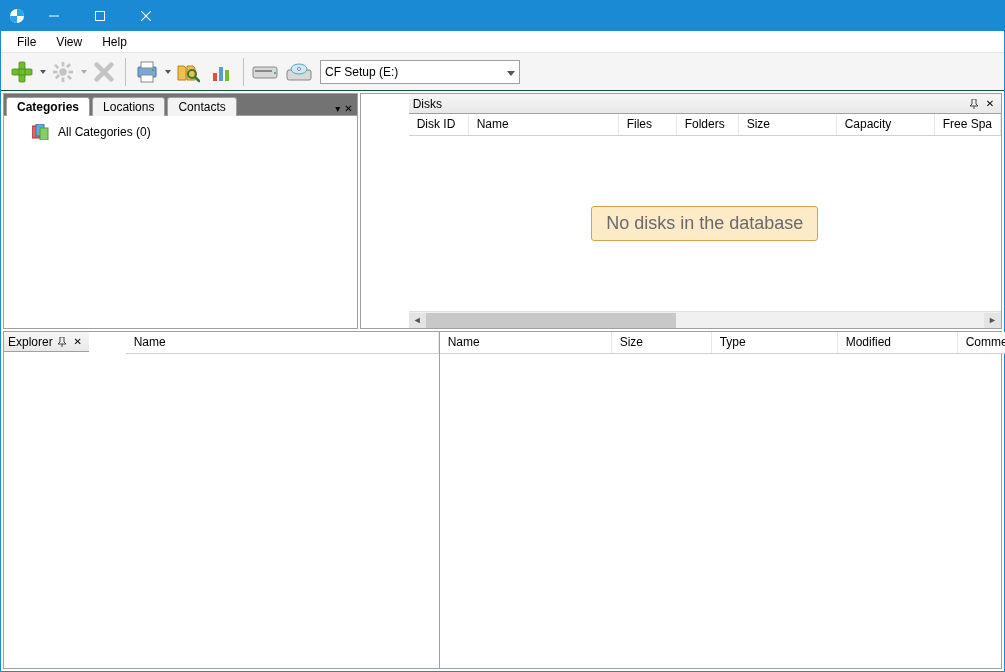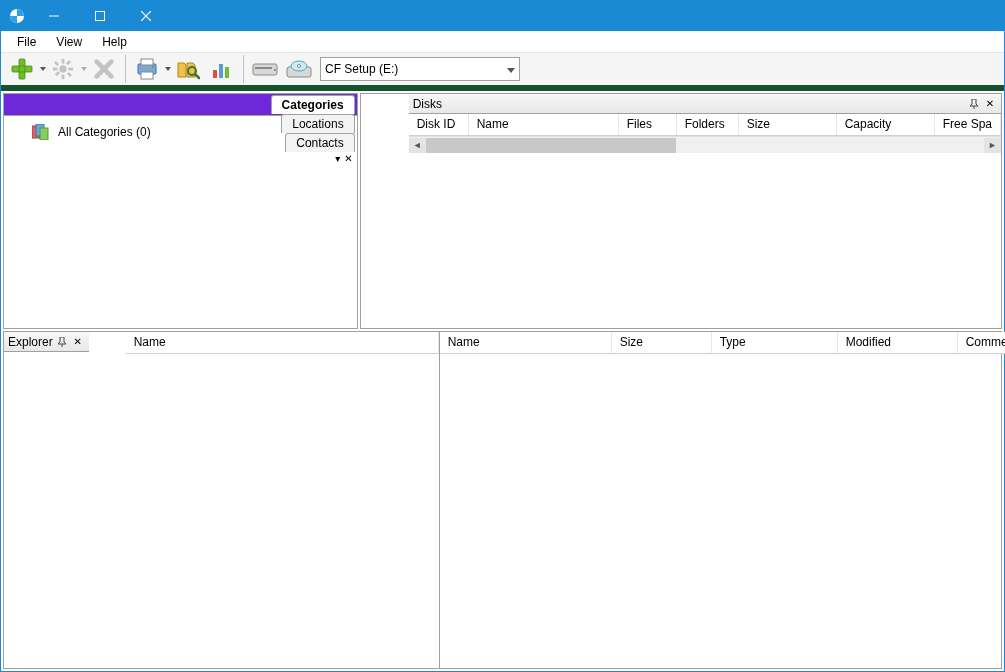--- a/index.html
+++ b/index.html
@@ -12,36 +12,36 @@
 .titlebar .title-text { flex: 1; color: #fff; font-size: 12px; white-space: nowrap; overflow: hidden; }
 .titlebar .win-controls { display: flex; height: 100%; }
 .titlebar .win-btn { width: 46px; height: 100%; display: flex; align-items: center; justify-content: center; color: #fff; }
 .titlebar .win-btn svg { width: 10px; height: 10px; }
 
 
 .menubar { height: 22px; background: #fff; display: flex; align-items: center; padding: 0 6px; border-bottom: 1px solid #e5e5e5; }
 .menubar .menu-item { padding: 2px 10px; cursor: default; }
 
 
-.toolbar { height: 38px; background: #f5f5f5; border-bottom: 6px solid #14532d; display: flex; align-items: center; padding: 2px 4px; gap: 0; }
+.toolbar { height: 38px; background: #f5f5f5; border-bottom: 1px solid #14532d; display: flex; align-items: center; padding: 2px 4px; gap: 0; }
 .toolbar .tb-btn { width: 34px; height: 32px; display: flex; align-items: center; justify-content: center; position: relative; }
 .toolbar .tb-sep { width: 1px; height: 28px; background: #c0c0c0; margin: 0 4px; }
 .toolbar .dd-arrow { width: 7px; height: 32px; display: flex; align-items: center; justify-content: center; }
 .toolbar .dd-arrow::after { content: ""; border-left: 3px solid transparent; border-right: 3px solid transparent; border-top: 4px solid #555; }
 .combo { margin-left: 4px; width: 200px; height: 24px; border: 1px solid #a0a0a0; background: #fff; display: flex; align-items: center; padding: 0 4px; justify-content: space-between; }
 .combo .combo-arrow::after { content: ""; border-left: 4px solid transparent; border-right: 4px solid transparent; border-top: 5px solid #555; display:inline-block; }
 
 
 .main-top { display: flex; height: 240px; }
 .panel { border: 1px solid #a0a0a0; background: #fff; display: flex; flex-direction: column; }
 .panel-left { width: 432px; margin: 2px; }
 .panel-right { flex: 1; margin: 2px 2px 2px 0; padding-left: 48px; }
 
 
-.tab-row { height: 22px; display: flex; align-items: flex-end; background: #6d28d9; border-bottom: 1px solid #a0a0a0; padding-left: 2px; position: relative; flex-direction: column; }
+.tab-row { height: 22px; display: flex; align-items: flex-end; background: #737373; border-bottom: 1px solid #a0a0a0; padding-left: 2px; position: relative; }
 .tab { padding: 2px 10px; border: 1px solid #a0a0a0; border-bottom: none; background: #f3f3f3; margin-right: 2px; border-radius: 3px 3px 0 0; position: relative; top: 1px; }
 .tab.active { background: #fff; font-weight: bold; z-index: 1; }
 .tab-row .tab-controls { margin-left: auto; display: flex; align-items: center; gap: 4px; padding-right: 4px; }
 .tab-controls .drop::after { content: "▾"; font-size: 10px; }
 .tab-controls .close::after { content: "✕"; font-size: 10px; }
 
 .tree-area { flex: 1; padding: 8px; }
 .tree-node { display: flex; align-items: center; gap: 6px; padding-left: 20px; }
 .tree-icon { width: 20px; height: 16px; display: flex; align-items: center; }
 
@@ -225,20 +225,23 @@
       </div>
       <div class="col-headers">
         <div class="col" style="width:60px">Disk ID</div>
         <div class="col" style="width:150px">Name</div>
         <div class="col" style="width:58px">Files</div>
         <div class="col" style="width:62px">Folders</div>
         <div class="col" style="width:98px">Size</div>
         <div class="col" style="width:98px">Capacity</div>
         <div class="col" style="flex:1">Free Spa</div>
       </div>
+      <div class="empty-msg-wrap">
+        <div class="empty-msg">No disks in the database</div>
+      </div>
       <div class="hscroll">
         <div class="arrow">◄</div>
         <div class="track">
             <div class="thumb"></div>
           </div>
         <div class="arrow">►</div>
       </div>
     </div>
   </div>
 

